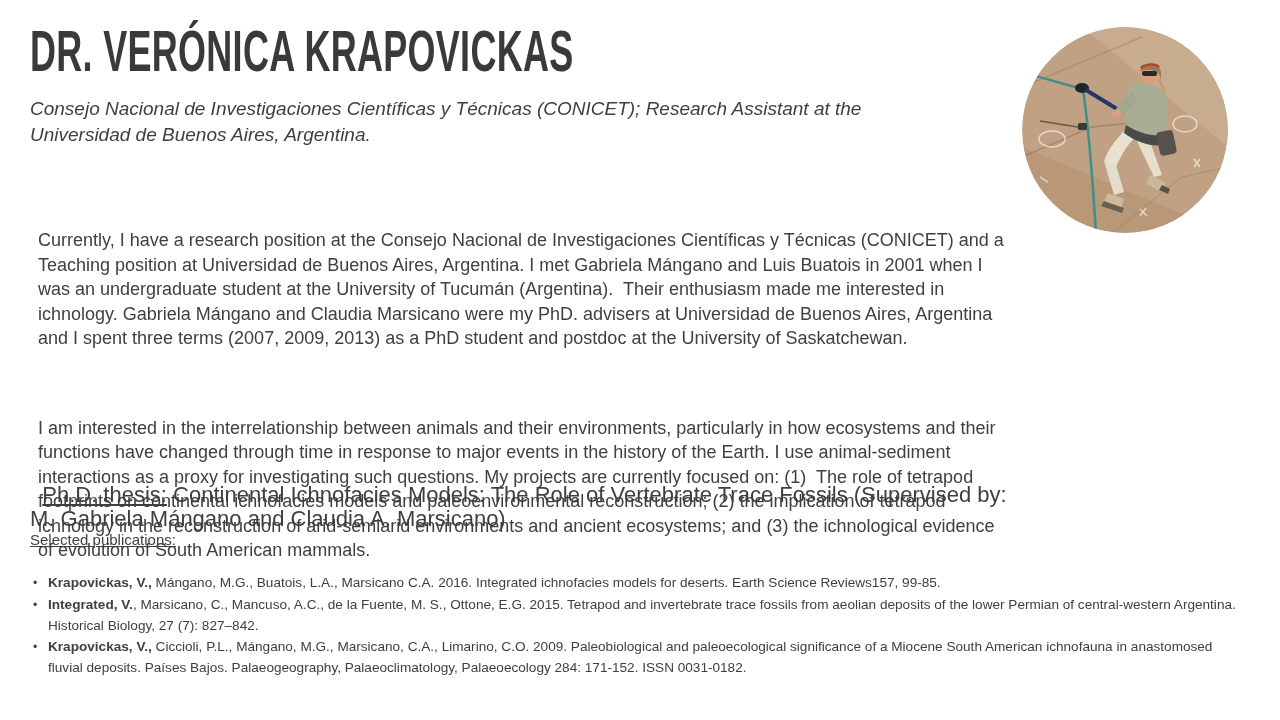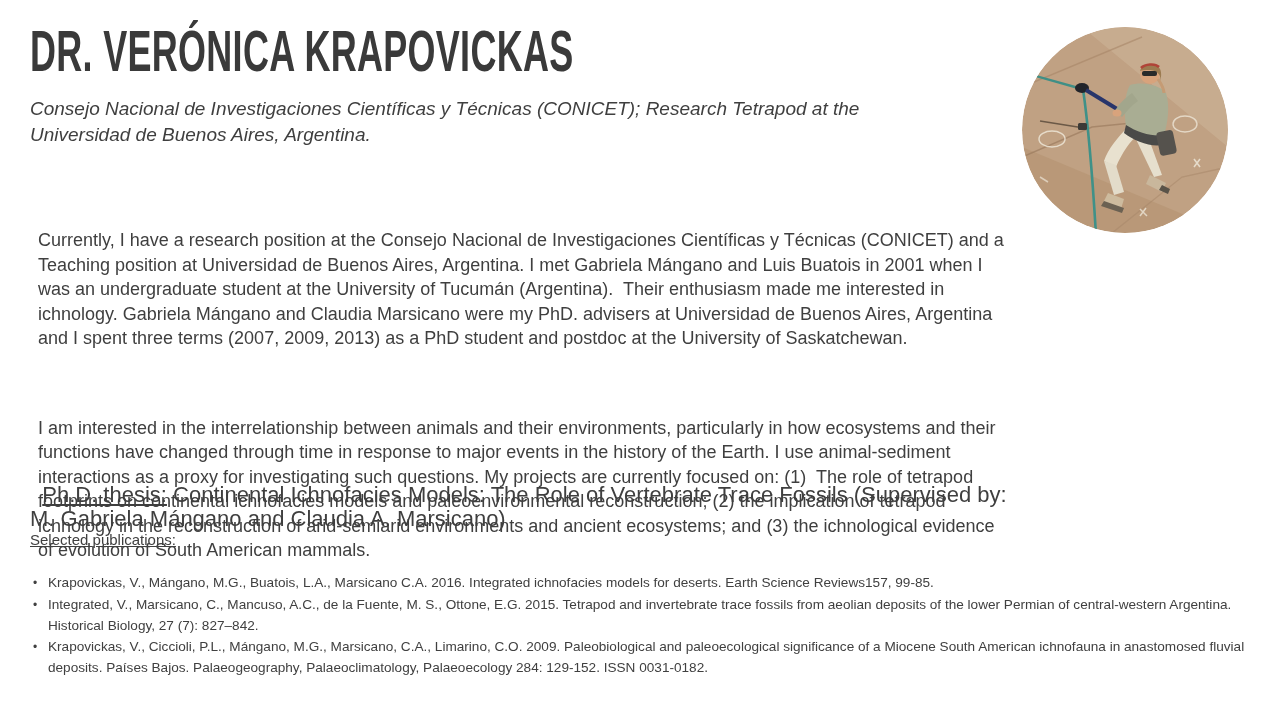--- a/index.html
+++ b/index.html
@@ -41,34 +41,34 @@
   .pubs {
     position: absolute; left: 30px; top: 573px; width: 1220px;
     font-size: 13.6px; line-height: 20.8px; color: #404040;
     margin: 0; padding: 0; list-style: none;
   }
   .pubs li { position: relative; padding-left: 18px; margin-bottom: 1px; }
   .pubs li::before {
     content: "\2022"; position: absolute; left: 3px; top: 0;
     font-size: 12px; color: #404040;
   }
-  .pub-bold { font-weight: 400; }
+  .pub-bold { font-weight: 700; }
   .photo-wrap {
     position: absolute; left: 1022px; top: 27px;
     width: 206px; height: 206px; border-radius: 50%;
     overflow: hidden;
   }
   .photo-wrap svg { display: block; }
 </style>
 </head>
 <body>
 
 <div class="title">DR. VERÓNICA KRAPOVICKAS</div>
 
-<div class="subtitle">Consejo Nacional de Investigaciones Científicas y Técnicas (CONICET); Research Tetrapod at the Universidad de Buenos Aires, Argentina.</div>
+<div class="subtitle">Consejo Nacional de Investigaciones Científicas y Técnicas (CONICET); Research Assistant at the Universidad de Buenos Aires, Argentina.</div>
 
 <div class="photo-wrap">
   <svg width="206" height="206" viewBox="0 0 206 206">
     <defs>
       <clipPath id="circ">
           <circle cx="103" cy="103" r="103"></circle>
         </clipPath>
     </defs>
     <g clip-path="url(#circ)">
 
@@ -136,15 +136,15 @@
 <div class="pubs-heading">Selected publications:</div>
 
 <ul class="pubs">
   <li>
     <span class="pub-bold">Krapovickas, V.,</span><span> Mángano, M.G., Buatois, L.A., Marsicano C.A. 2016. Integrated ichnofacies models for deserts. Earth Science Reviews157, 99-85.</span>
   </li>
   <li>
     <span class="pub-bold">Integrated, V.</span><span>, Marsicano, C., Mancuso, A.C., de la Fuente, M. S., Ottone, E.G. 2015. Tetrapod and invertebrate trace fossils from aeolian deposits of the lower Permian of central-western Argentina. Historical Biology, 27 (7): 827–842.</span>
   </li>
   <li>
-    <span class="pub-bold">Krapovickas, V.,</span><span> Ciccioli, P.L., Mángano, M.G., Marsicano, C.A., Limarino, C.O. 2009. Paleobiological and paleoecological significance of a Miocene South American ichnofauna in anastomosed fluvial deposits. Países Bajos. Palaeogeography, Palaeoclimatology, Palaeoecology 284: 129-152. ISSN 0031-0182.</span>
+    <span class="pub-bold">Krapovickas, V.,</span><span> Ciccioli, P.L., Mángano, M.G., Marsicano, C.A., Limarino, C.O. 2009. Paleobiological and paleoecological significance of a Miocene South American ichnofauna in anastomosed fluvial deposits. Países Bajos. Palaeogeography, Palaeoclimatology, Palaeoecology 284: 171-152. ISSN 0031-0182.</span>
   </li>
 </ul>
 
 </body></html>

